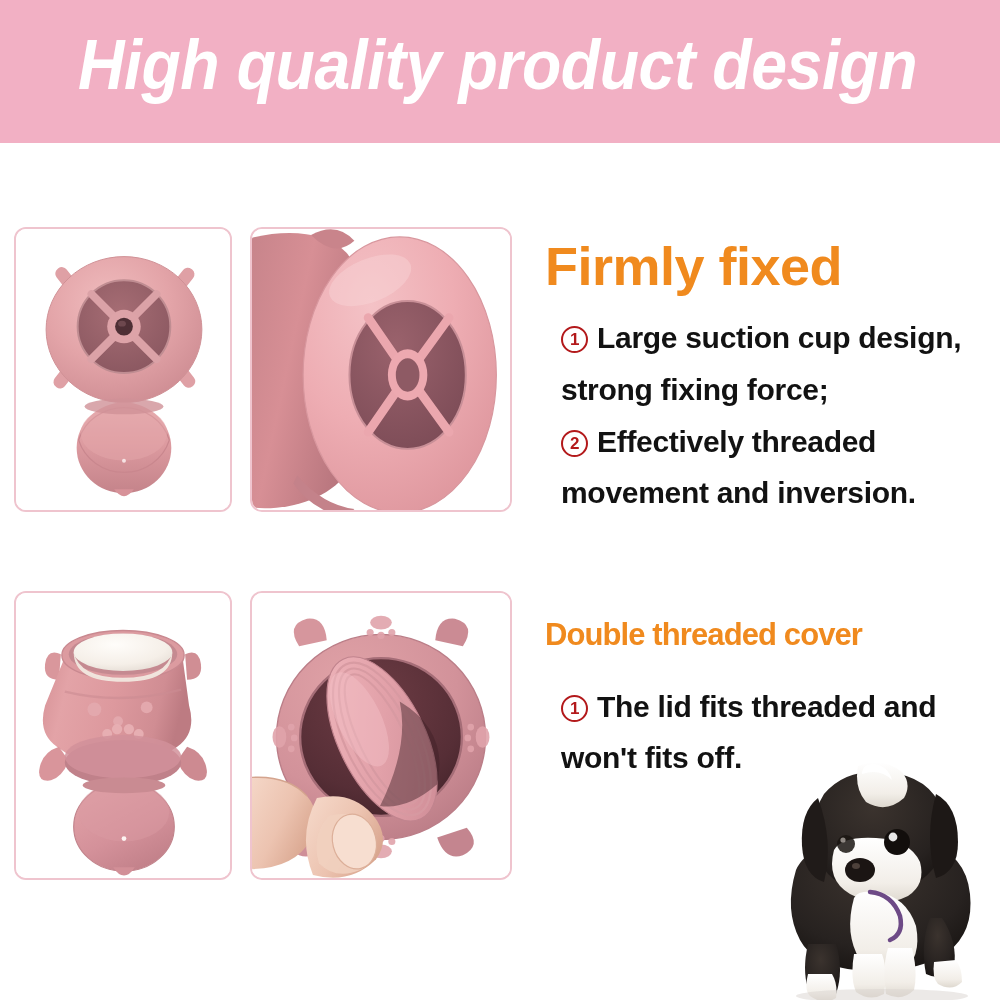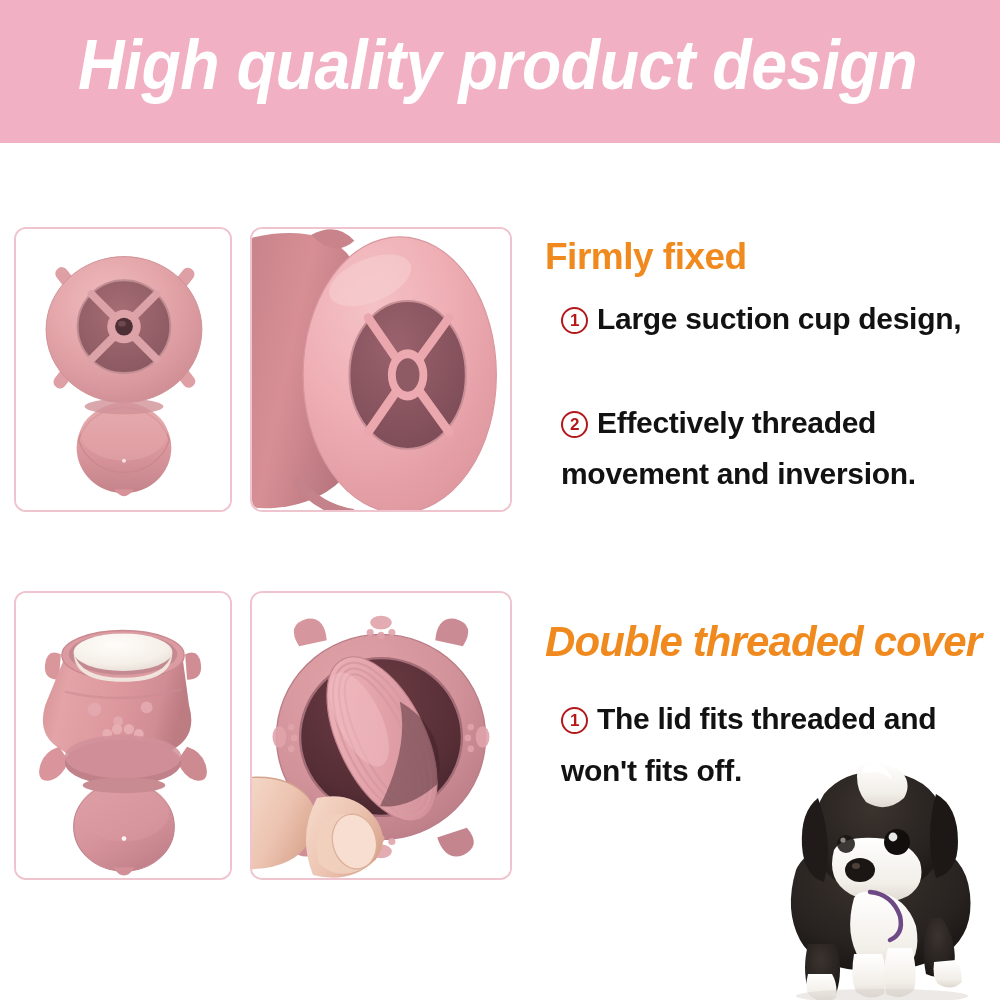--- a/index.html
+++ b/index.html
@@ -71,29 +71,29 @@
   .txtcol {
     position: absolute;
     left: 545px;
     width: 448px;
   }
   .block-1 { top: 236px; }
   .block-2 { top: 618px; }
 
   .heading {
     font-family: "Liberation Sans", sans-serif;
-    font-size: 37px;
+    font-size: 54px;
     font-weight: bold;
     color: #f08a1e;
     line-height: 1.12;
     letter-spacing: -0.5px;
     white-space: nowrap;
     margin: 0 0 10px 0;
   }
-  .heading.wide { font-size: 42px; letter-spacing: -0.9px; font-style: italic; }
+  .heading.wide { font-size: 31px; letter-spacing: -0.9px; }
 
   .bodytext {
     font-family: "Liberation Sans", sans-serif;
     font-size: 30px;
     font-weight: bold;
     color: #121212;
     line-height: 1.72;
     letter-spacing: -0.3px;
     margin: 16px;
   }
@@ -376,20 +376,21 @@
         <ellipse cx="104" cy="252" rx="22" ry="28" fill="none" stroke="#dcaf99" stroke-width="1.2" transform="rotate(-14 104 252)"></ellipse>
       </g>
     </svg>
   </div>
 
   <div class="txtcol block-1">
     <div class="heading">Firmly fixed</div>
     <p class="bodytext">
       <span class="num">1</span><span>Large suction cup design,</span>
       <br>
+      <span>strong fixing force;</span>
       <br>
       <span class="num">2</span><span>Effectively threaded</span>
       <br>
       <span>movement and inversion.</span>
     </p>
   </div>
 
   <div class="txtcol block-2">
     <div class="heading wide">Double threaded cover</div>
     <p class="bodytext">

